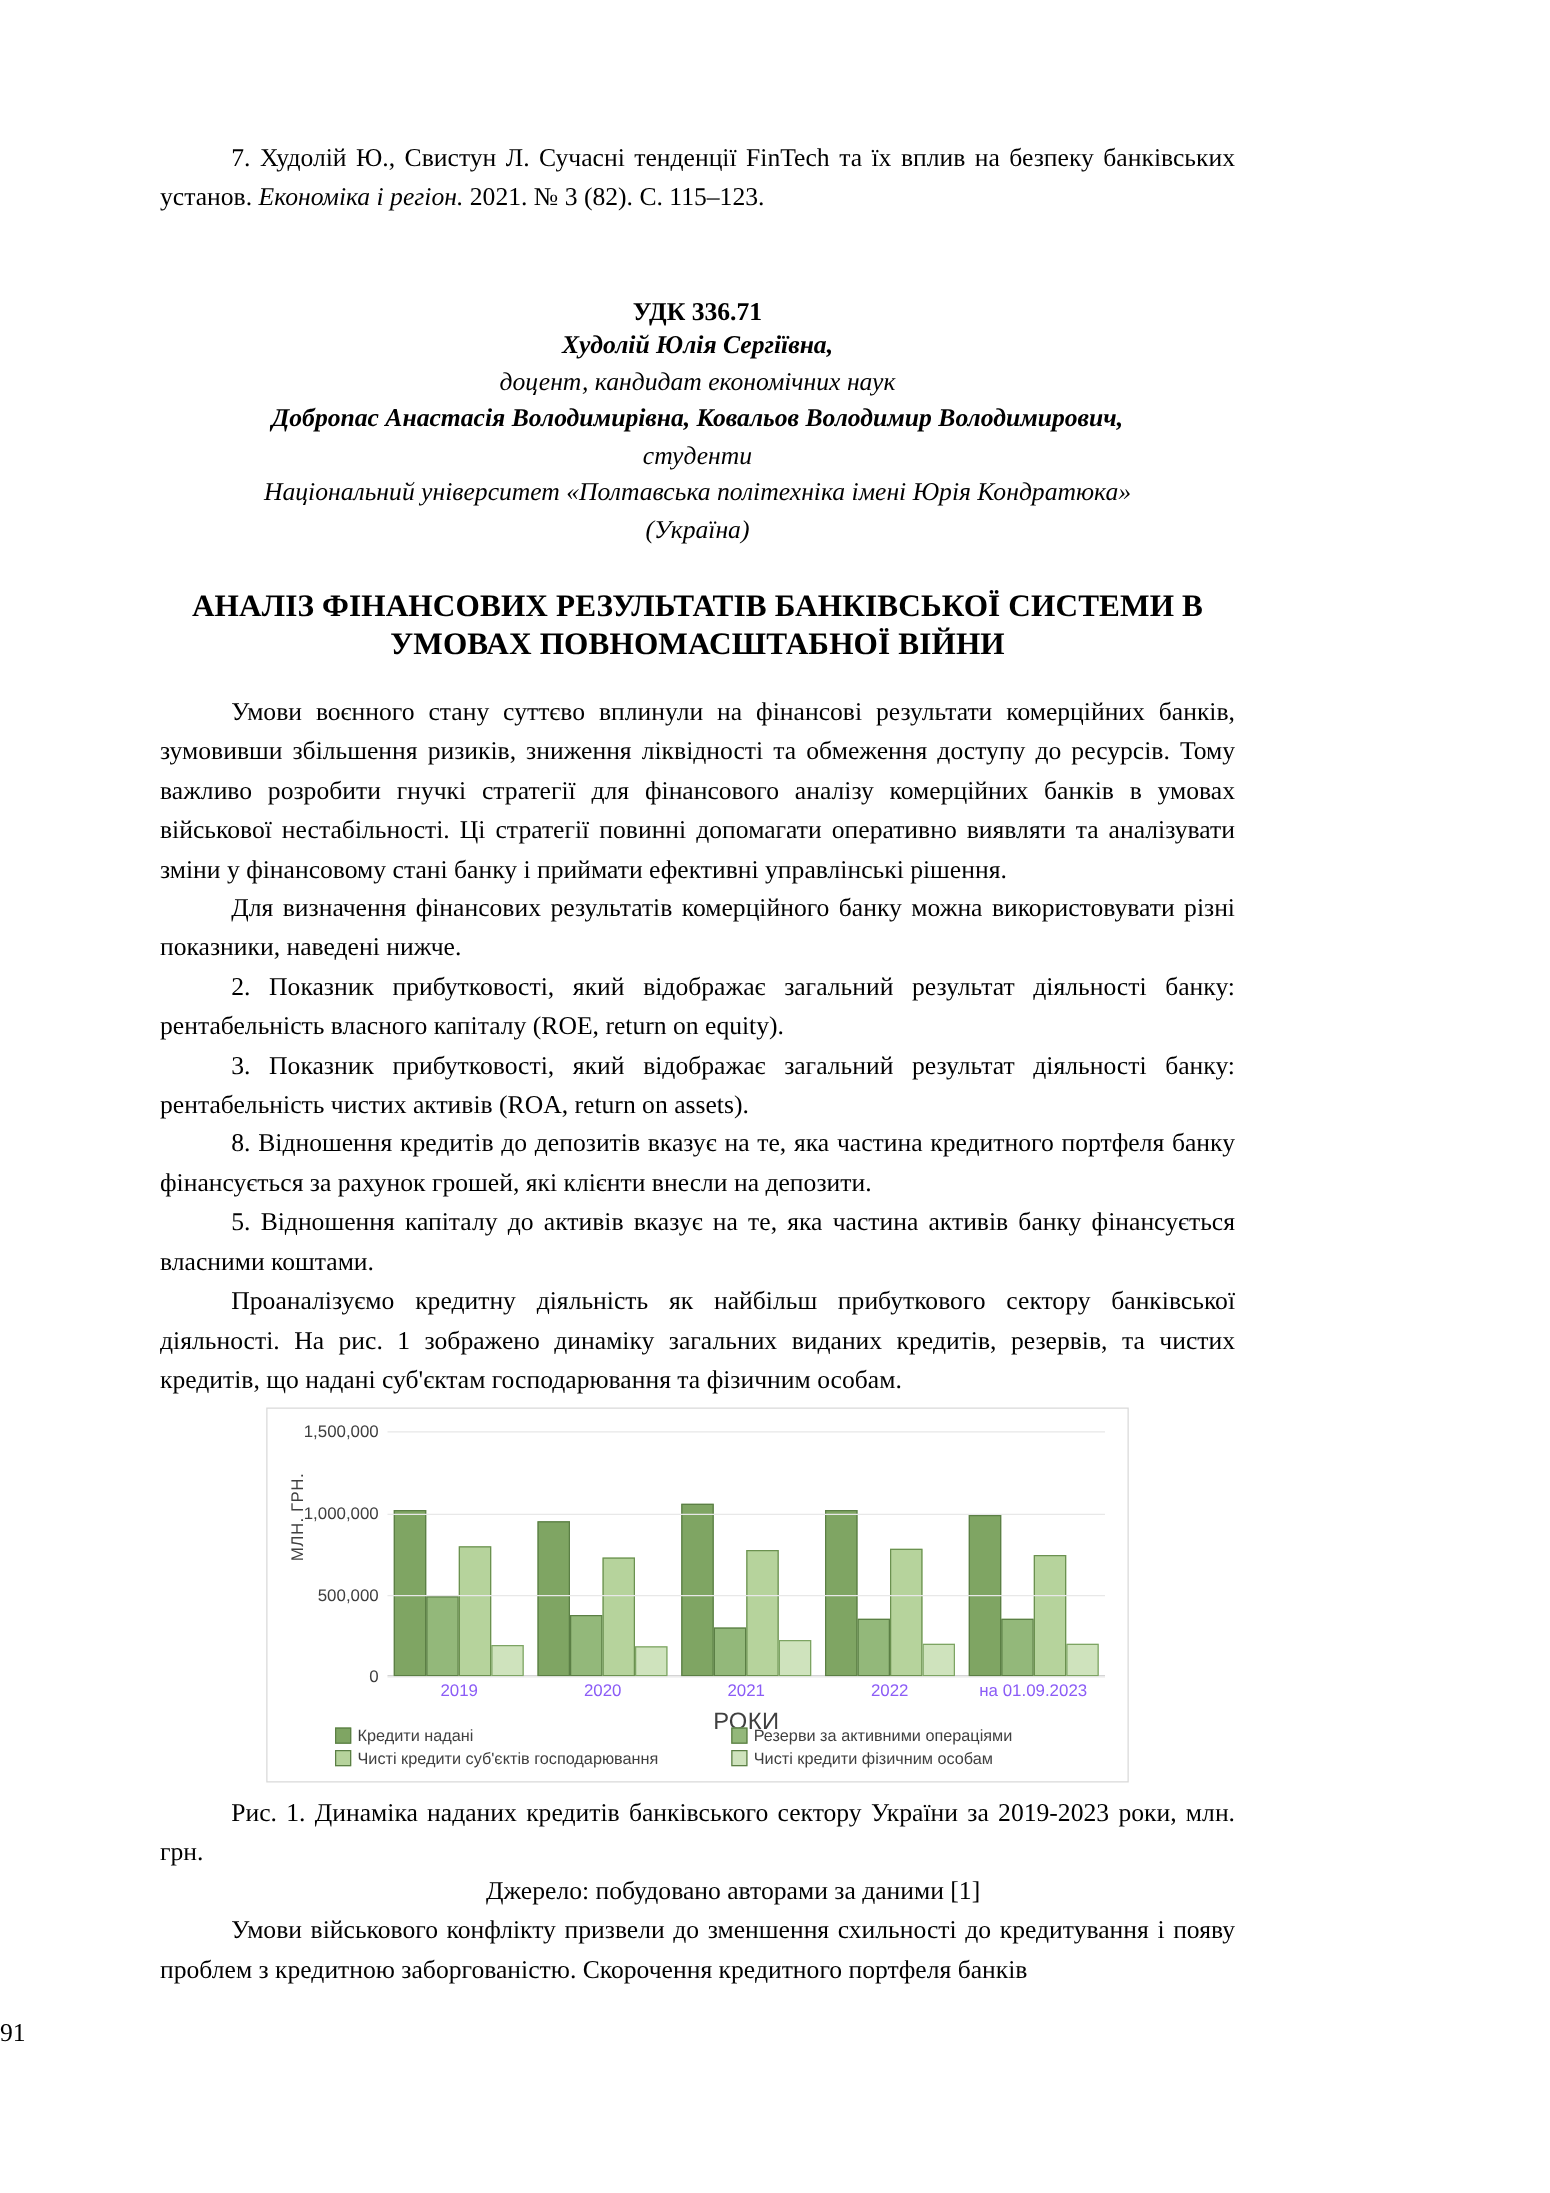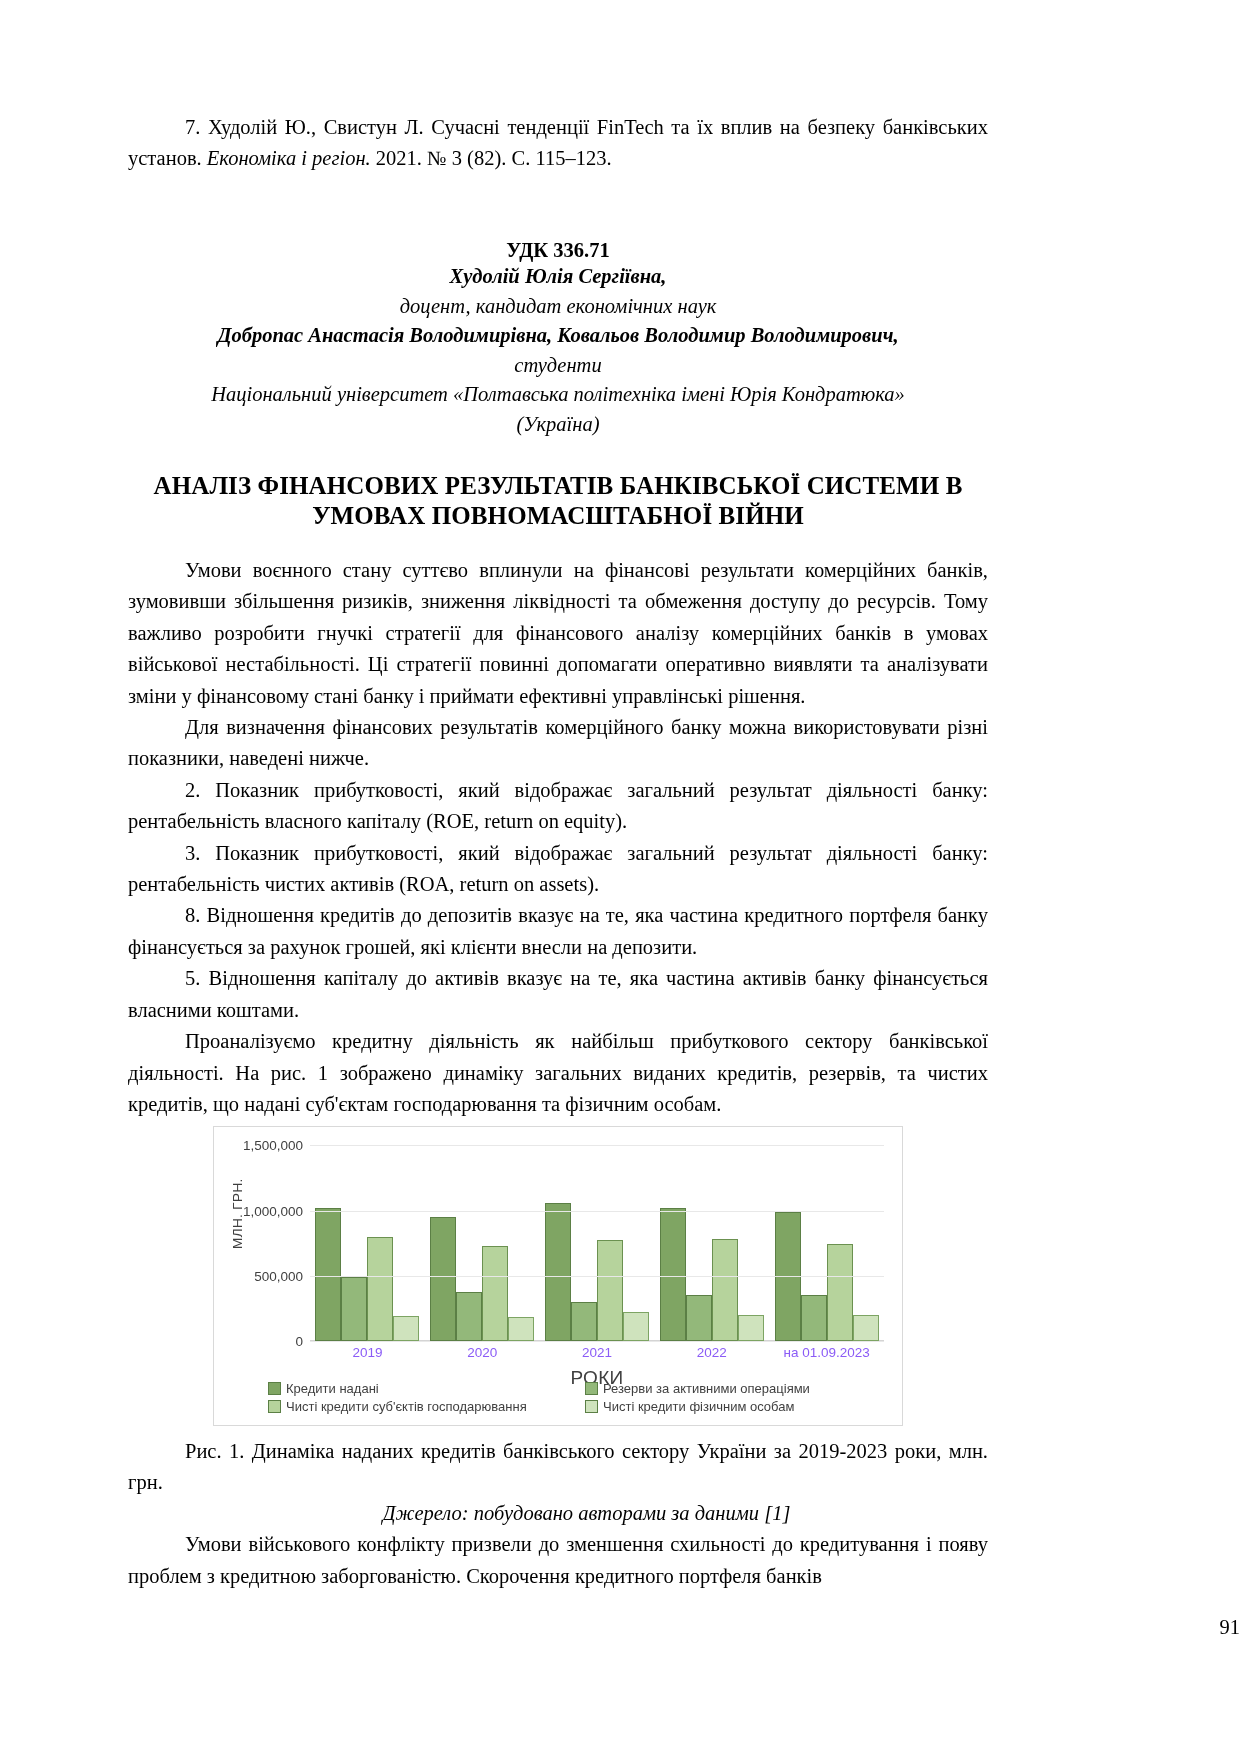--- a/index.html
+++ b/index.html
@@ -193,32 +193,30 @@
 
   .caption{
     font-size:20.5px;
     line-height:31px;
     text-align:justify;
     text-indent:57px;
     margin-top:10px;
   }
   .source{
     font-size:20.5px;
-    font-style:italic;
     line-height:31px;
     text-indent:57px;
     margin-top:0;
   }
   .pagenum{
     position:absolute;
     left:0;right:0;
     top:1600px;
-    text-align:right;
-    font-size:20.5px;
-    padding-left:48px;
+    text-align:left;
+    font-size:20.5px;
   }
 </style>
 </head>
 <body>
 
 <div class="page">
   <div class="content">
 
     <p class="ref"><span>7. Худолій Ю., Свистун Л. Сучасні тенденції FinTech та їх вплив на безпеку банківських установ. </span><span class="it">Економіка і регіон.</span><span> 2021. № 3 (82). С. 115–123.</span></p>
 

